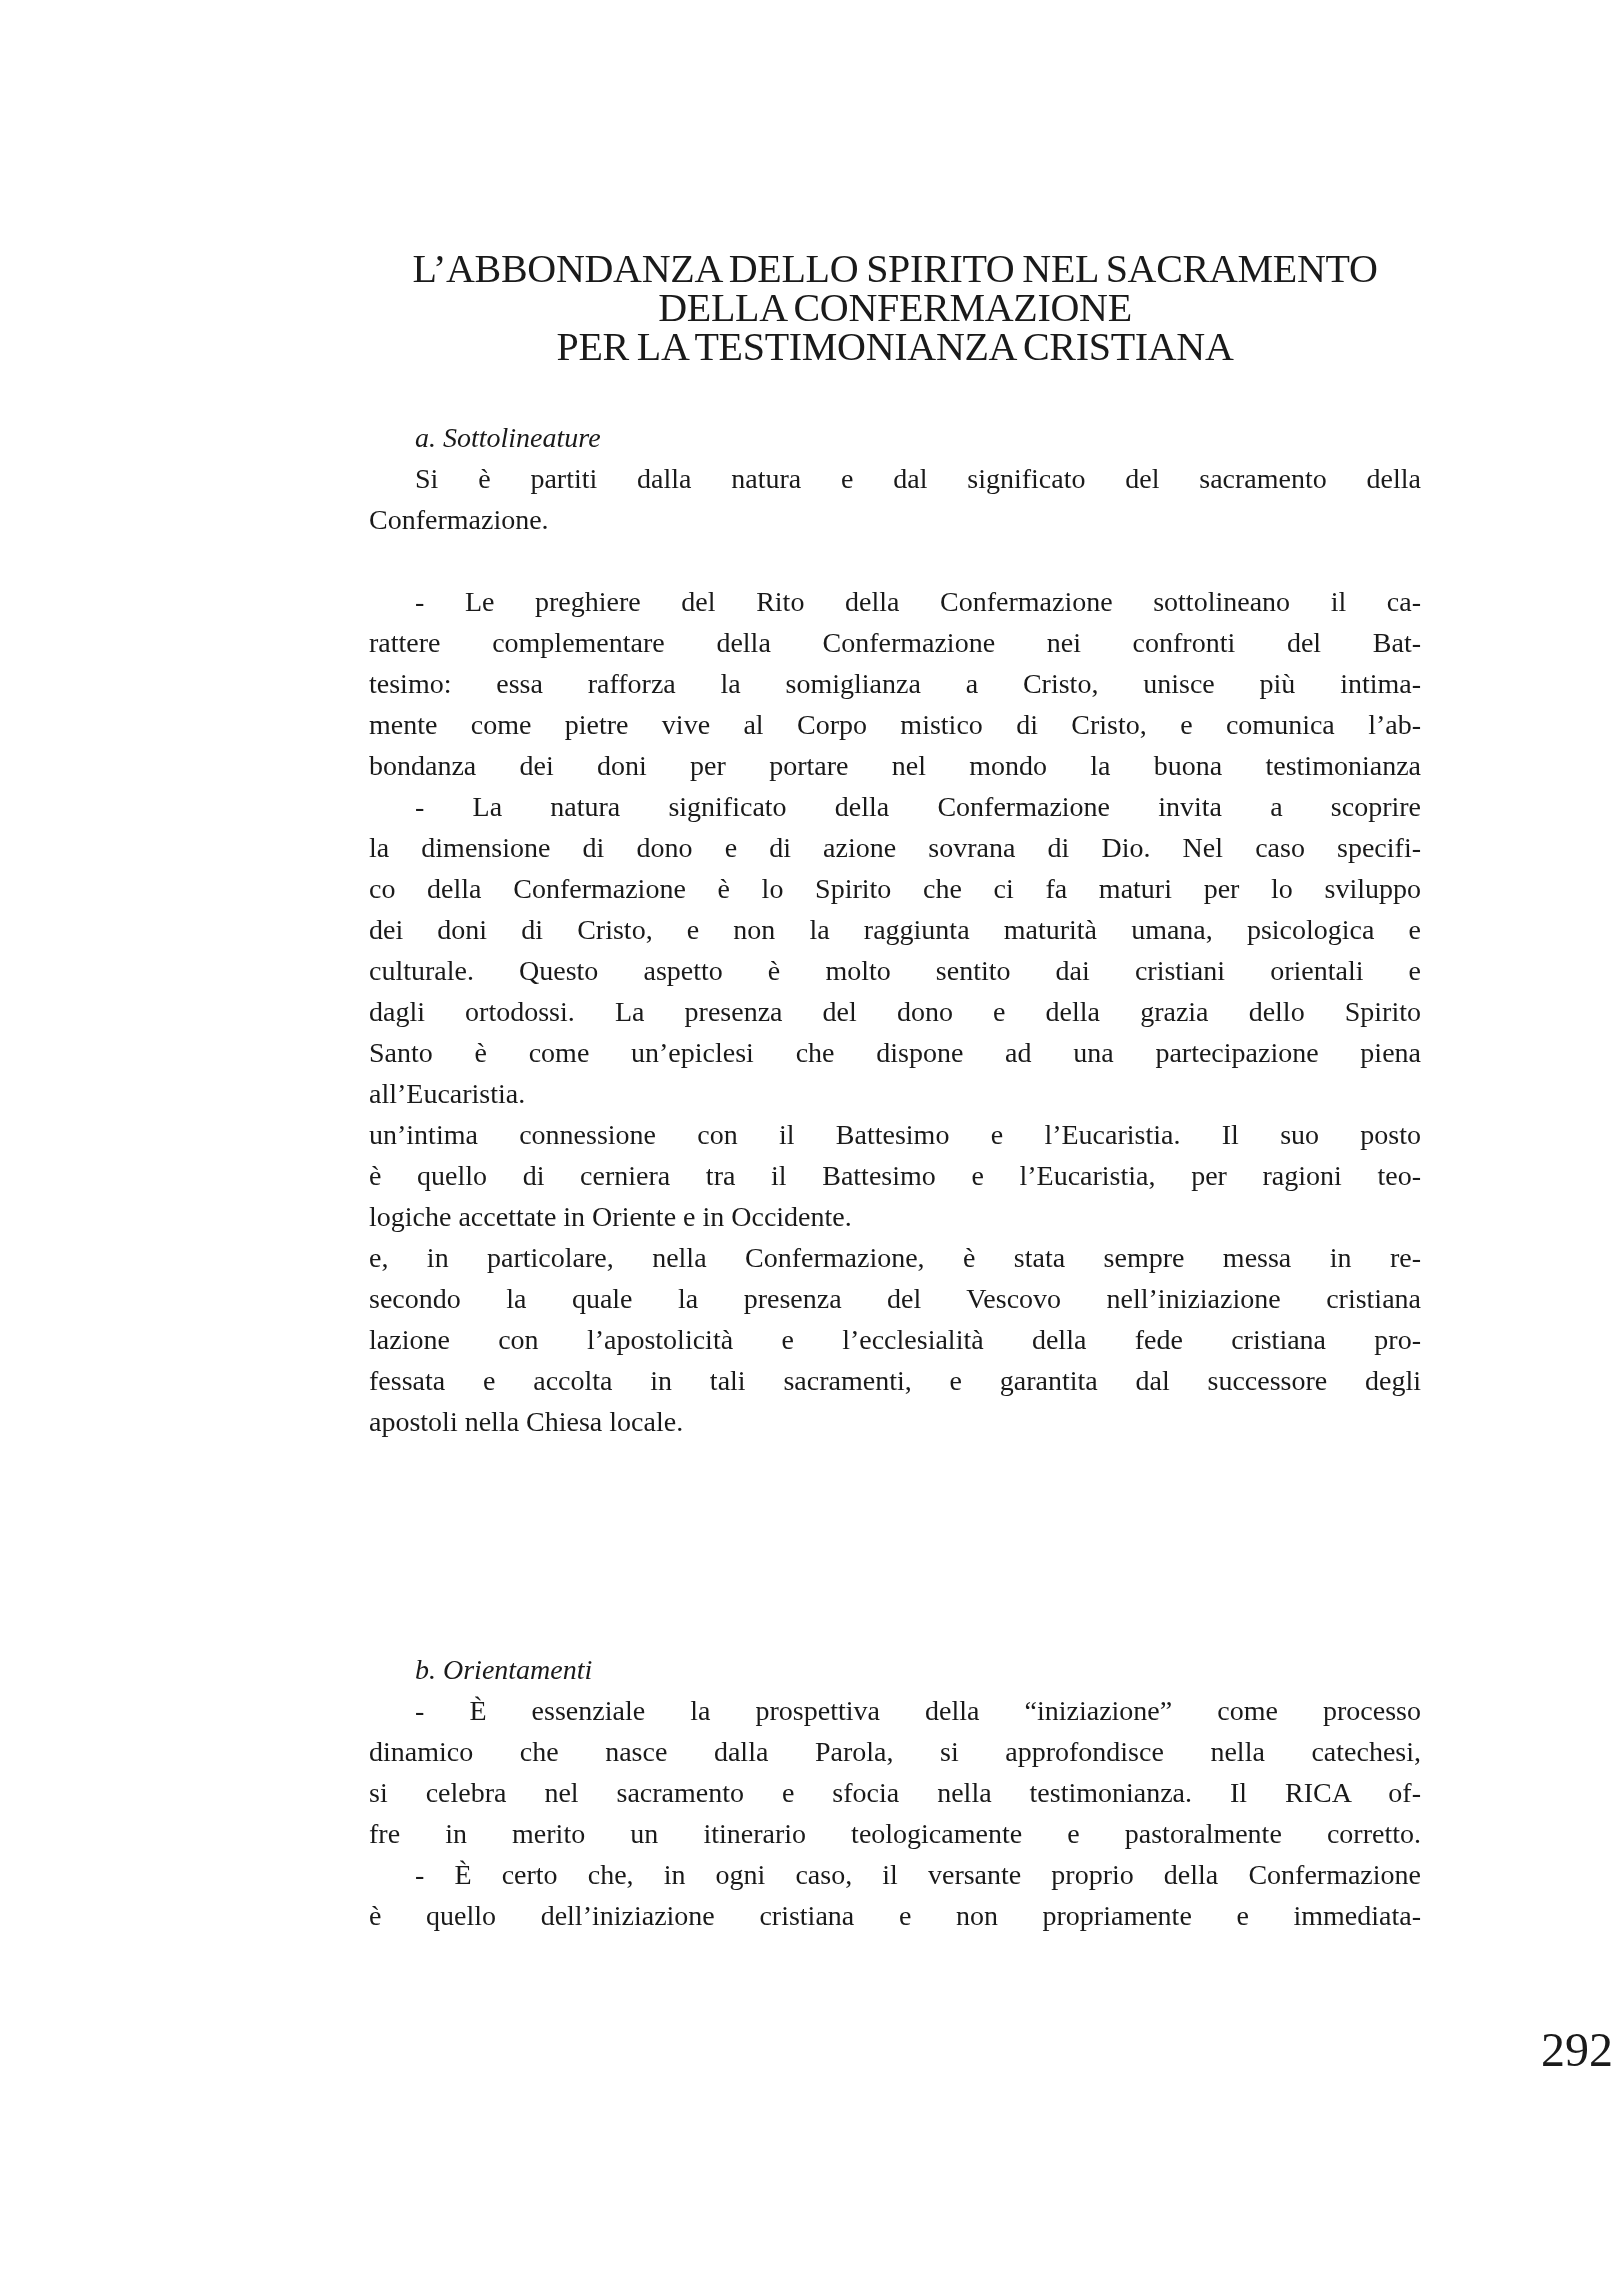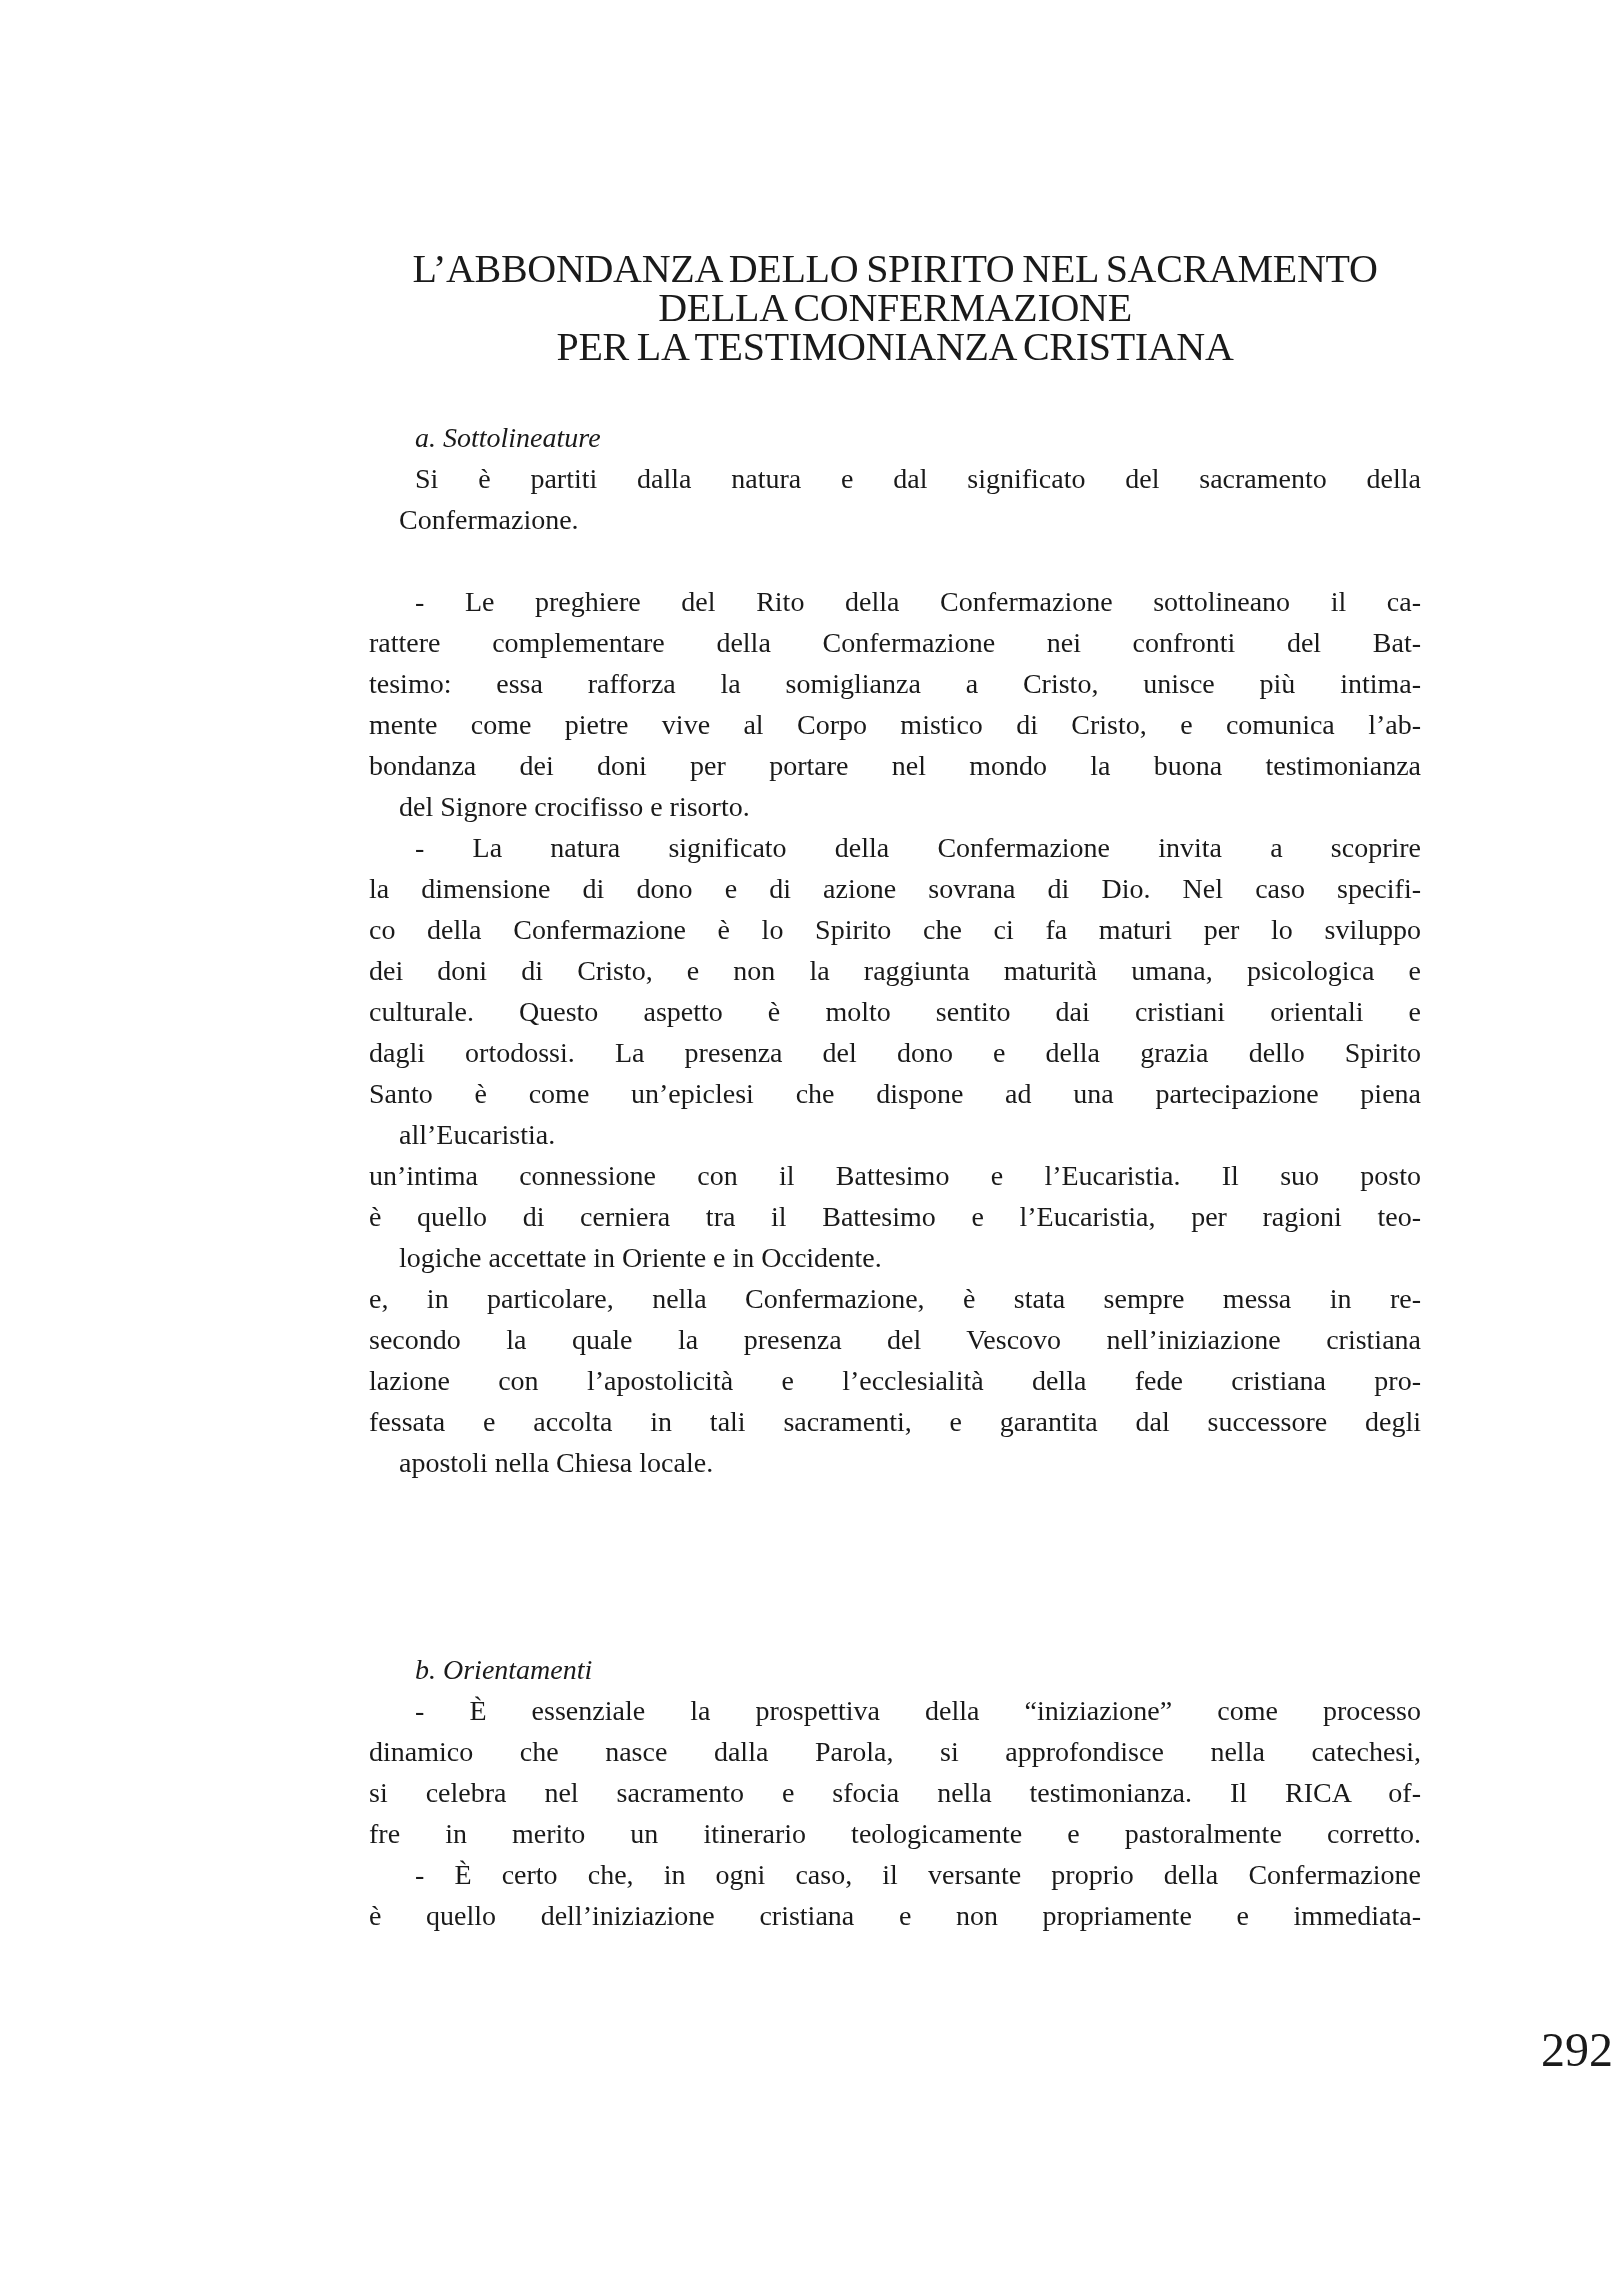--- a/index.html
+++ b/index.html
@@ -48,21 +48,20 @@
     display: block;
     white-space: nowrap;
     text-align: justify;
     text-align-last: justify;
     height: 41px;
     overflow: visible;
   }
   .line.last {
     text-align: right;
     text-align-last: left;
-    margin-left: 30px;
   }
   .line.indent {
     padding-left: 46px;
   }
   .heading {
     display: block;
     font-style: italic;
     padding-left: 46px;
     height: 41px;
     white-space: nowrap;
@@ -103,21 +102,20 @@
     </div>
 
     <span class="blank"></span>
 
     <div>
       <span class="line indent">- Le preghiere del Rito della Confermazione sottolineano il ca-</span>
       <span class="line">rattere complementare della Confermazione nei confronti del Bat-</span>
       <span class="line">tesimo: essa rafforza la somiglianza a Cristo, unisce più intima-</span>
       <span class="line">mente come pietre vive al Corpo mistico di Cristo, e comunica l’ab-</span>
       <span class="line">bondanza dei doni per portare nel mondo la buona testimonianza</span>
-      <span class="line last">del Signore crocifisso e risorto.</span>
     </div>
 
     <div>
       <span class="line indent">- La natura significato della Confermazione invita a scoprire</span>
       <span class="line">la dimensione di dono e di azione sovrana di Dio. Nel caso specifi-</span>
       <span class="line">co della Confermazione è lo Spirito che ci fa maturi per lo sviluppo</span>
       <span class="line">dei doni di Cristo, e non la raggiunta maturità umana, psicologica e</span>
       <span class="line">culturale. Questo aspetto è molto sentito dai cristiani orientali e</span>
       <span class="line">dagli ortodossi. La presenza del dono e della grazia dello Spirito</span>
       <span class="line">Santo è come un’epiclesi che dispone ad una partecipazione piena</span>

